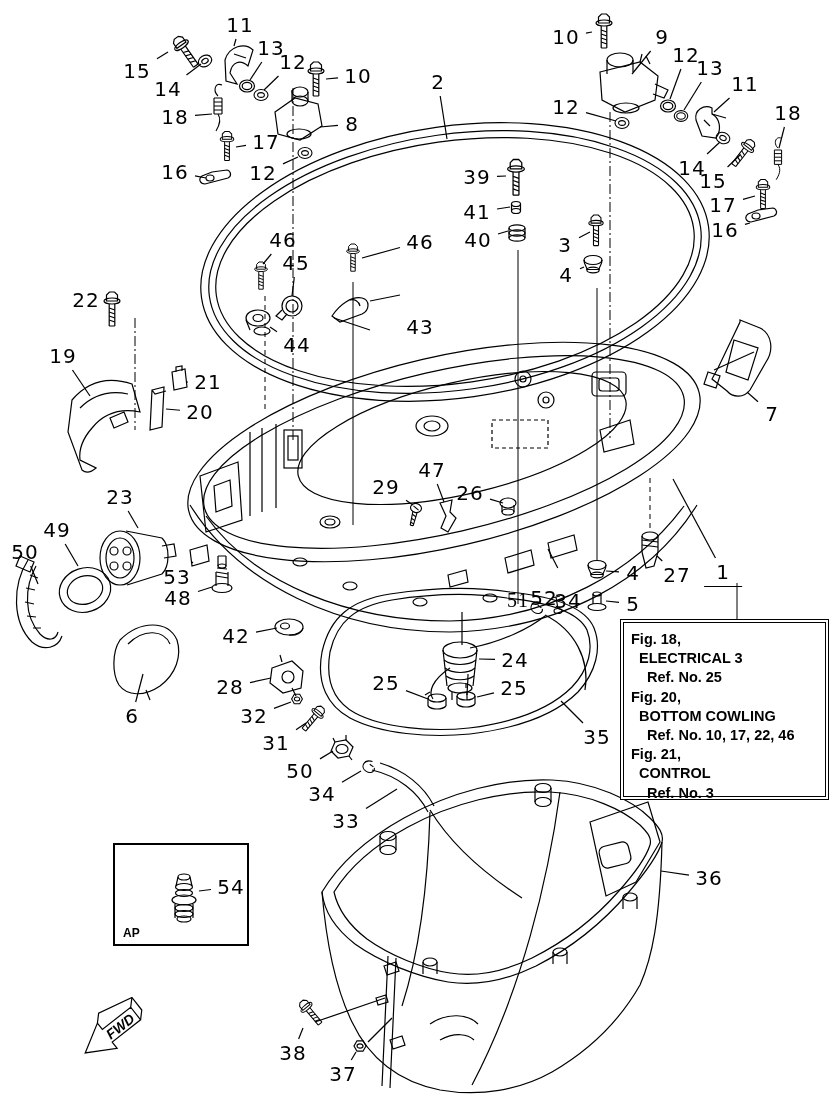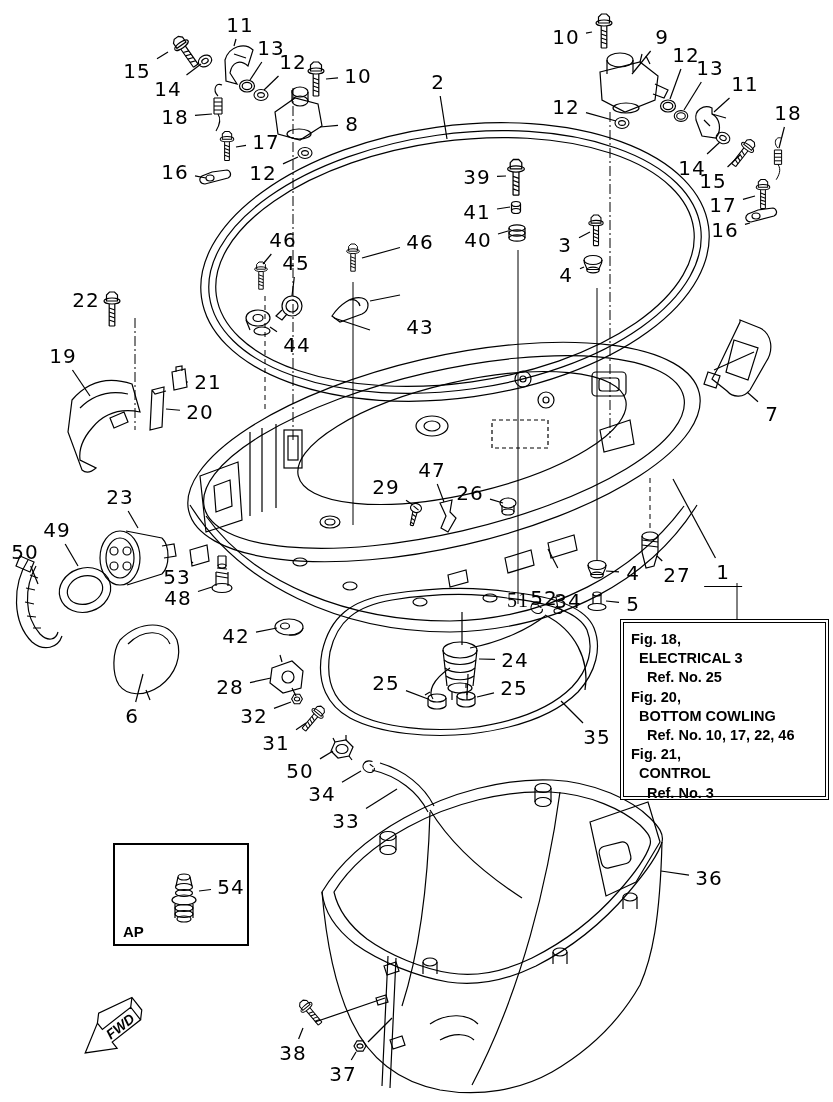--- a/index.html
+++ b/index.html
@@ -11,21 +11,21 @@
            font-family:"DejaVu Sans", sans-serif;color:#000;white-space:nowrap;}
   .callout.u::after{content:"";position:absolute;left:-12px;right:-12px;bottom:-5px;
            border-bottom:1.6px solid #000;}
   #info-box{position:absolute;left:620px;top:619px;width:209px;height:181px;
             border:1.5px solid #000;background:#fff;box-sizing:border-box;padding:2px;}
   #info-box .inner{width:100%;height:100%;border:1.5px solid #000;box-sizing:border-box;
             padding:7px 4px 0 7px;}
   .info-line{font-size:14.5px;font-weight:bold;line-height:19.2px;white-space:nowrap;}
   #ap-box{position:absolute;left:113px;top:843px;width:136px;height:103px;
           border:2px solid #000;box-sizing:border-box;}
-  #ap-label{position:absolute;left:8px;bottom:4px;font-size:15px;font-weight:bold;}
+  #ap-label{position:absolute;left:8px;bottom:4px;font-size:12px;font-weight:bold;}
   #drawing-code{position:absolute;left:54px;top:1066px;font-size:20px;letter-spacing:.5px;
           font-family:"DejaVu Sans", sans-serif;}
 </style>
 </head>
 <body>
 
 <div id="stage">
 
 <svg id="art" width="833" height="1102" viewBox="0 0 833 1102">
   <defs>

